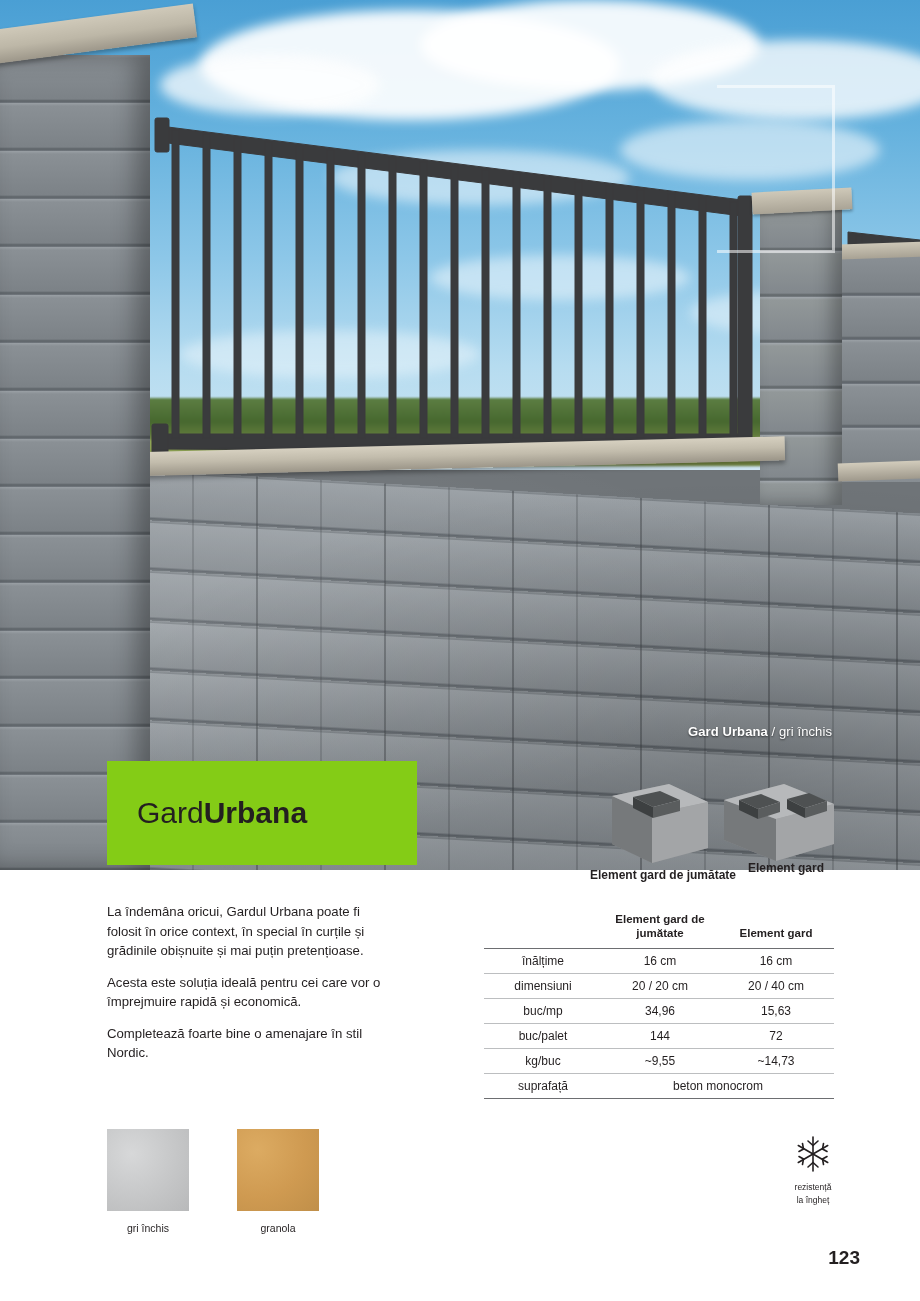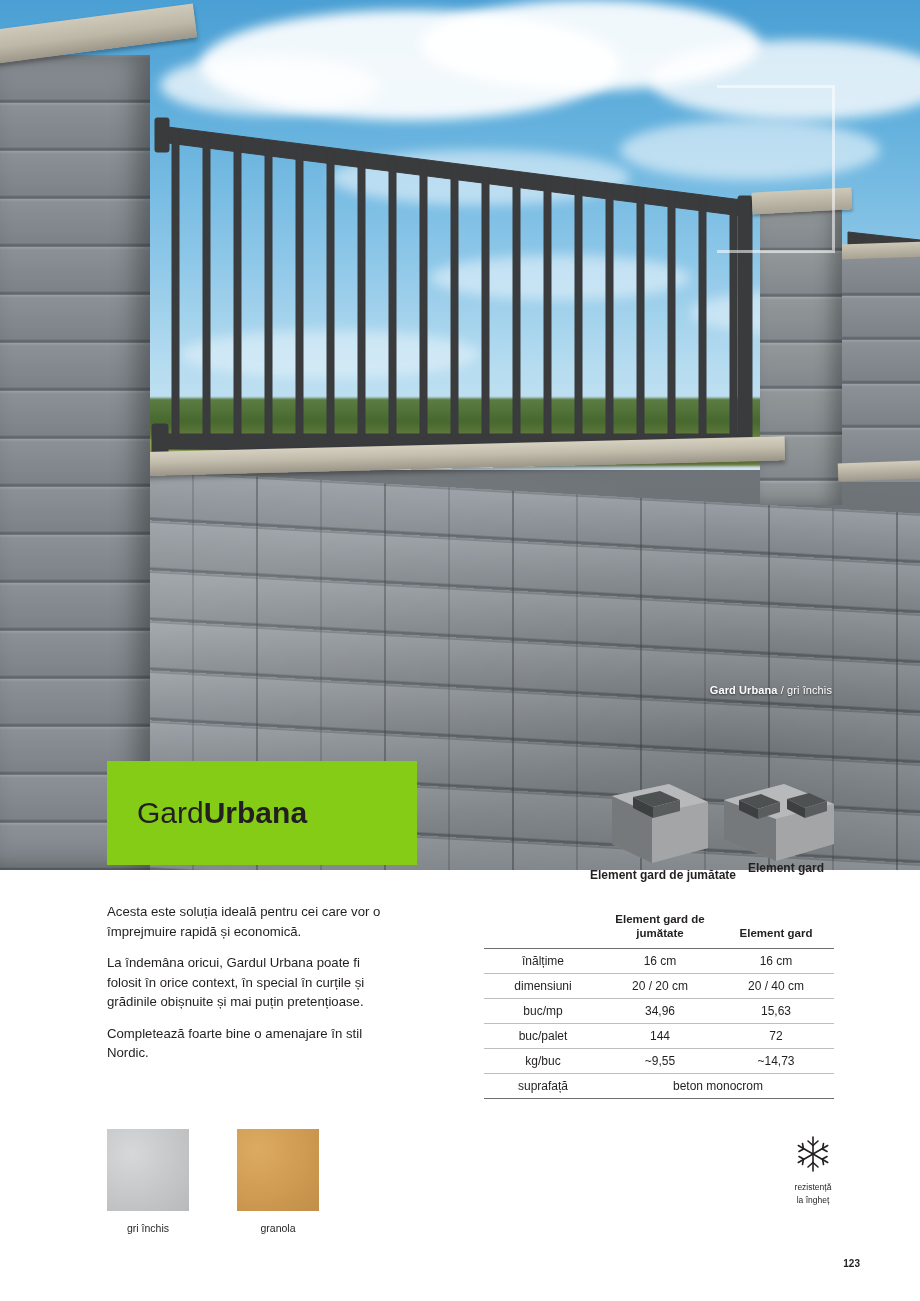--- a/index.html
+++ b/index.html
@@ -165,23 +165,23 @@
     position: absolute; left: 838px; top: 462px; width: 84px; height: 18px;
     background: linear-gradient(to bottom, #d2ccbc, #9f998c);
     transform: rotate(-2deg);
   }
 
   
   .rail-area { position: absolute; left: 0; top: 0; width: 920px; height: 500px; }
 
   
   .photo-caption {
-    position: absolute; right: 88px; top: 684px;
+    position: absolute; right: 88px; top: 724px;
     color: #ffffff;
-    font-size: 11px;
+    font-size: 13px;
     font-weight: bold;
     letter-spacing: .1px;
     text-shadow: 0 1px 2px rgba(0,0,0,.6);
   }
   .photo-caption .light { font-weight: normal; }
 
   
   .bracket {
     position: absolute; right: 85px; top: 85px;
     width: 118px; height: 168px;
@@ -262,21 +262,21 @@
 
   
   .frost {
     position: absolute; left: 781px; top: 1132px; width: 64px; text-align: center;
   }
   .frost-cap { font-size: 8.5px; line-height: 1.25; color: #231f20; margin-top: 2px; }
 
   
   .page-no {
     position: absolute; right: 60px; bottom: 32px;
-    font-size: 10px; font-weight: bold; color: #231f20;
+    font-size: 19px; font-weight: bold; color: #231f20;
   }
 </style>
 </head>
 <body>
 
 <div class="hero">
   <div class="sky"></div>
   <div class="cloud c1"></div>
   <div class="cloud c2"></div>
   <div class="cloud c3"></div>
@@ -354,22 +354,22 @@
     <span>Gard Urbana</span><span class="light"> / </span><span class="light">gri închis</span>
   </div>
 </div>
 
 <div class="title-box">
   <span class="t-light">Gard </span>
     <span class="t-bold">Urbana</span>
 </div>
 
 <div class="body-copy">
+  <p>La îndemâna oricui, Gardul Urbana poate fi folosit în orice context, în special în curțile și grădinile obișnuite și mai puțin pretențioase.</p>
   <p>Acesta este soluția ideală pentru cei care vor o împrejmuire rapidă și economică.</p>
-  <p>La îndemâna oricui, Gardul Urbana poate fi folosit în orice context, în special în curțile și grădinile obișnuite și mai puțin pretențioase.</p>
   <p>Completează foarte bine o amenajare în stil Nordic.</p>
 </div>
 
 <div class="prod-imgs">
   <svg width="350" height="130" viewBox="0 0 350 130">
 
     <g>
       <polygon points="128,18 185,6 224,24 224,70 168,85 128,66" fill="#8d8f91"></polygon>
       <polygon points="128,18 168,36 168,85 128,66" fill="#76797b"></polygon>
       <polygon points="168,36 224,24 224,70 168,85" fill="#a3a5a7"></polygon>

